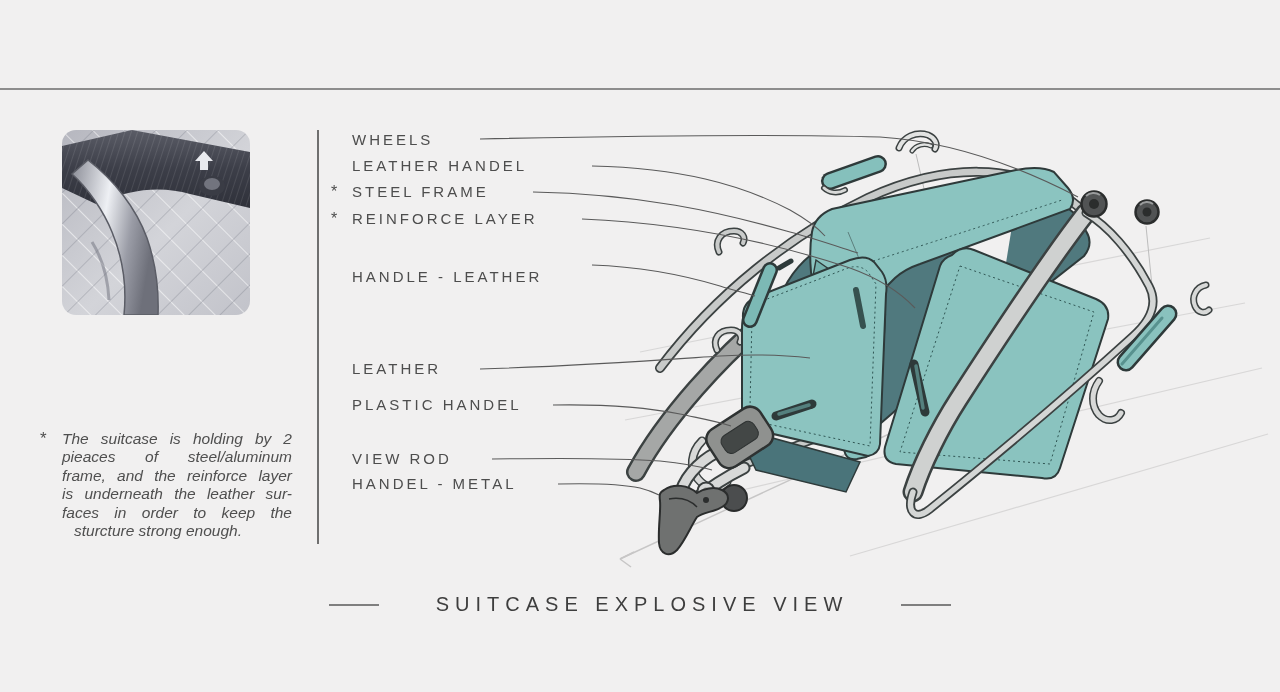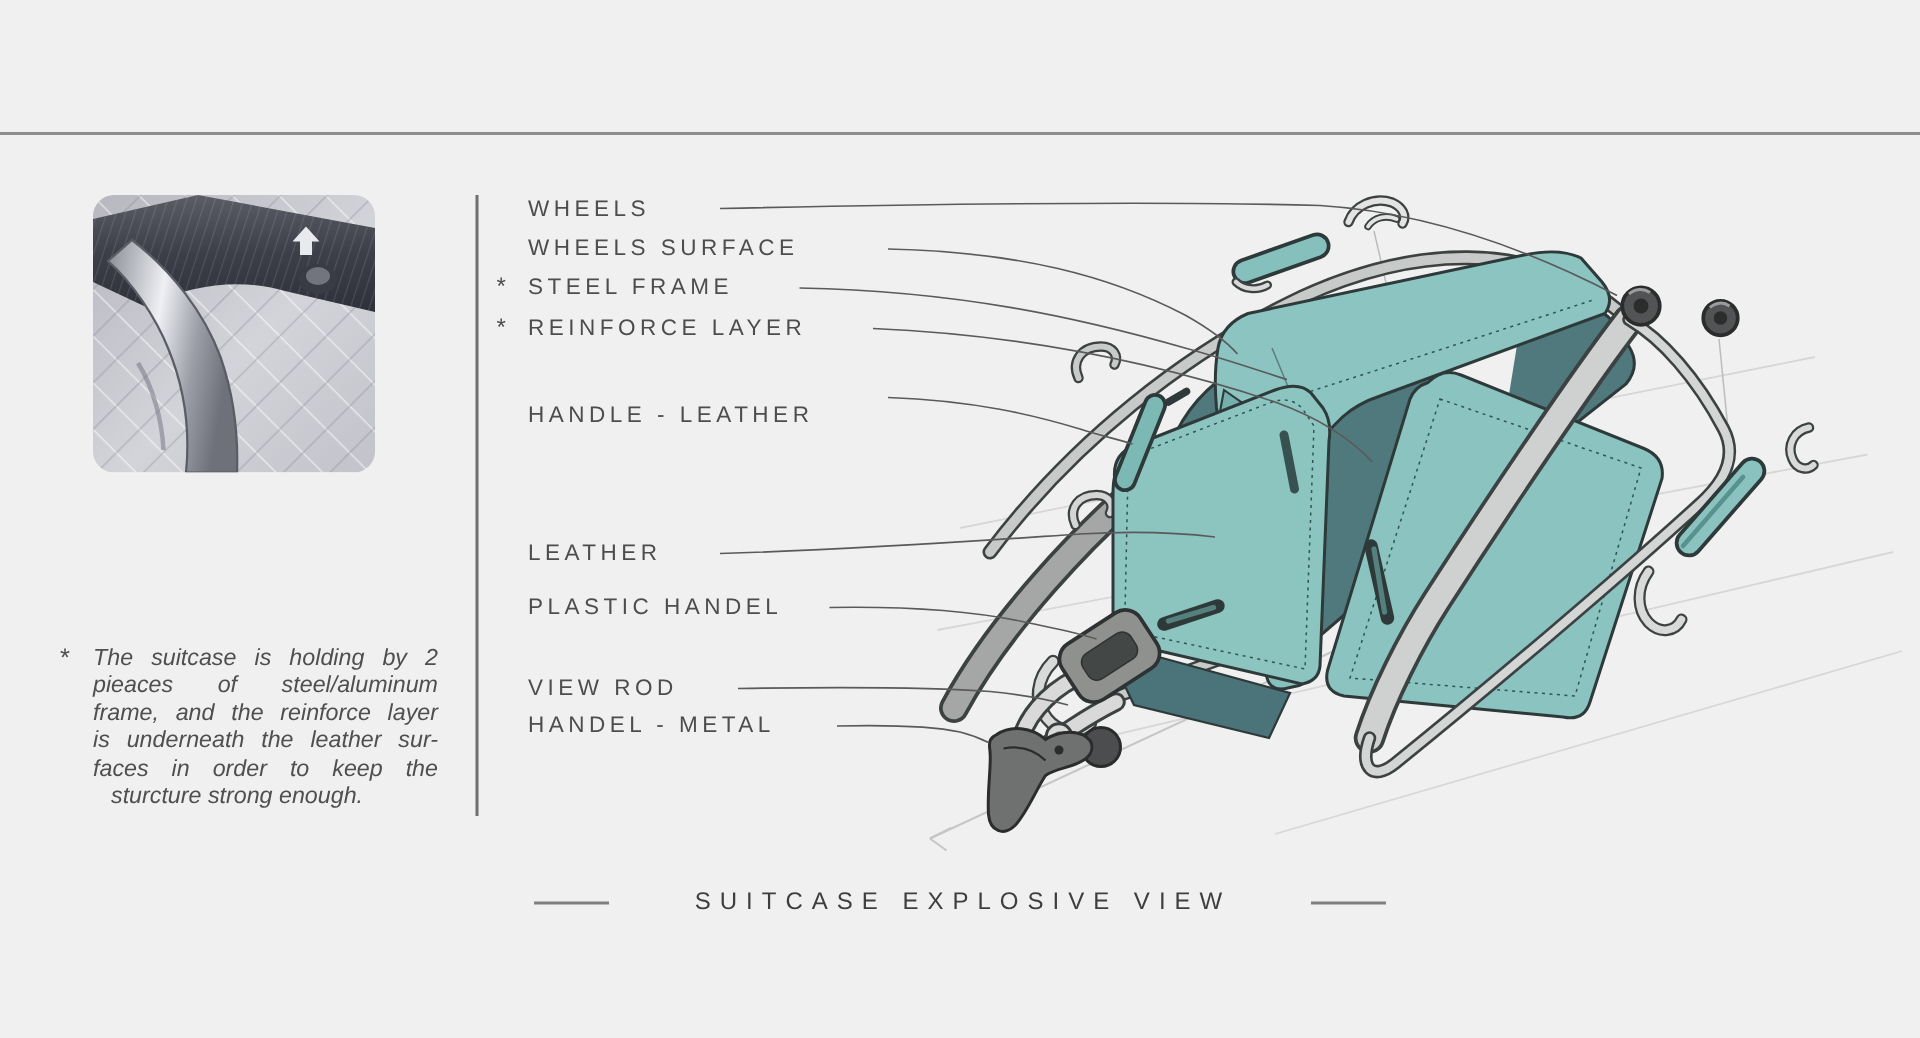--- a/index.html
+++ b/index.html
@@ -22,21 +22,21 @@
   .footnote{position:absolute;left:40px;top:430px;width:252px;font-size:15.5px;line-height:18.4px;color:#4f4f4f;}
   .footnote .star{position:absolute;left:0;top:0;font-size:17px;}
   .footnote .ftext{position:absolute;left:22px;top:0;width:230px;}
   .jline{display:inline-block;width:100%;text-align:justify;text-align-last:justify;font-style:italic;}
   .jline.last{text-align-last:left;margin-left:12px;}
   
   .footer-title{position:absolute;left:0;top:593px;width:1280px;display:flex;align-items:center;justify-content:center;}
   .footer-title .dash{width:50px;height:2px;background:#7f7f7f;}
   .footer-title .dash.left{margin-right:57px;}
   .footer-title .dash.right{margin-left:53px;}
-  .footer-title .ttext{font-size:16px;letter-spacing:6px;color:#3e3e3e;white-space:nowrap;text-align:center;}
+  .footer-title .ttext{font-size:20px;letter-spacing:6px;color:#3e3e3e;white-space:nowrap;text-align:center;}
   svg.scene{position:absolute;left:0;top:0;z-index:1;}
   .hud{position:absolute;z-index:2;}
 </style>
 </head>
 <body>
 
 <div class="top-rule hud"></div>
 
 <div class="photo hud">
   <svg width="188" height="185" viewBox="0 0 188 185">
@@ -76,21 +76,21 @@
     <ellipse cx="150" cy="56" rx="13" ry="10" fill="#3a3c45"></ellipse>
     <ellipse cx="150" cy="54" rx="8" ry="6" fill="#72747e"></ellipse>
     <path d="M133 31 L142 21 L151 31 L146 31 L146 40 L138 40 L138 31 Z" fill="#e9eaef"></path>
     <path d="M30 112 C40 128 46 150 47 170" stroke="rgba(110,112,124,0.5)" stroke-width="3" fill="none"></path>
   </svg>
 </div>
 
 <div class="vline hud"></div>
 
 <div class="label-row hud" style="top:131px"><span class="star"></span><span>WHEELS</span></div>
-<div class="label-row hud" style="top:157px"><span class="star"></span><span>WHEELS SURFACE</span></div>
+<div class="label-row hud" style="top:157px"><span class="star"></span><span>LEATHER HANDEL</span></div>
 <div class="label-row hud" style="top:183px"><span class="star">*</span><span>STEEL FRAME</span></div>
 <div class="label-row hud" style="top:210px"><span class="star">*</span><span>REINFORCE LAYER</span></div>
 <div class="label-row hud" style="top:268px"><span class="star"></span><span>HANDLE - LEATHER</span></div>
 <div class="label-row hud" style="top:360px"><span class="star"></span><span>LEATHER</span></div>
 <div class="label-row hud" style="top:396px"><span class="star"></span><span>PLASTIC HANDEL</span></div>
 <div class="label-row hud" style="top:450px"><span class="star"></span><span>VIEW ROD</span></div>
 <div class="label-row hud" style="top:475px"><span class="star"></span><span>HANDEL - METAL</span></div>
 
 <div class="footnote hud">
   <span class="star">*</span>

